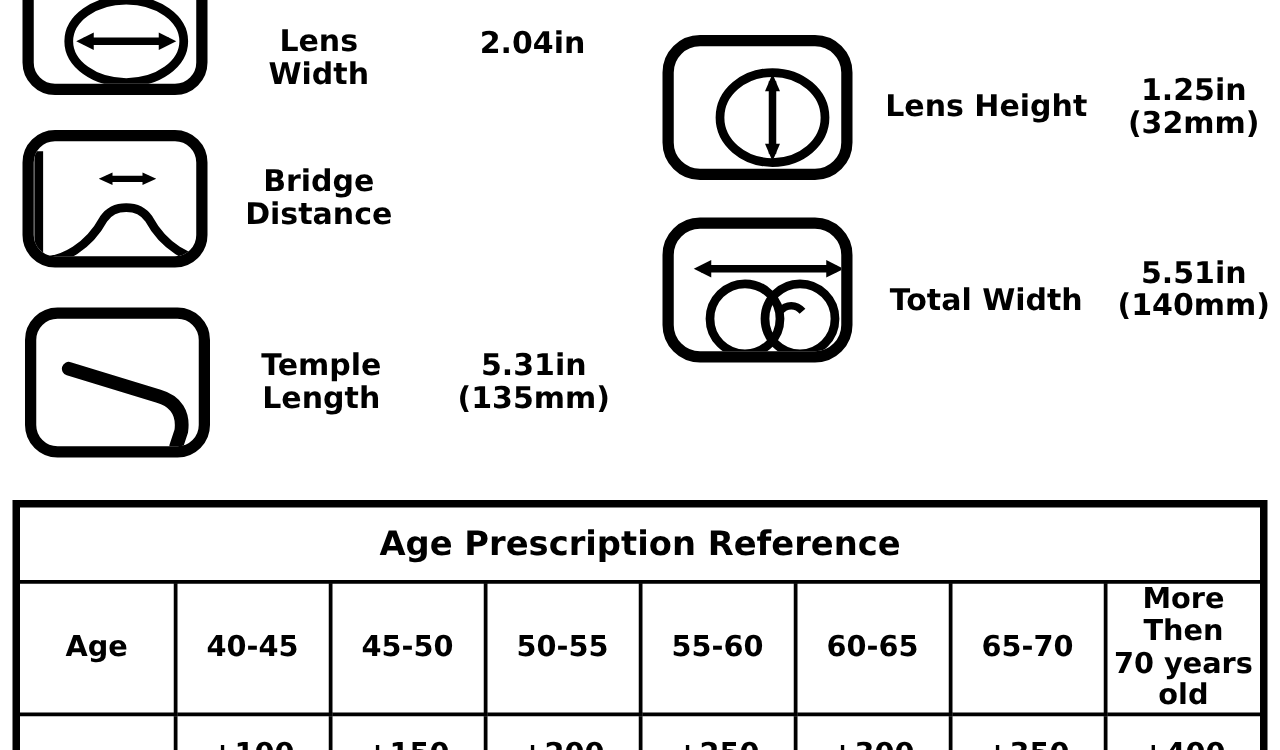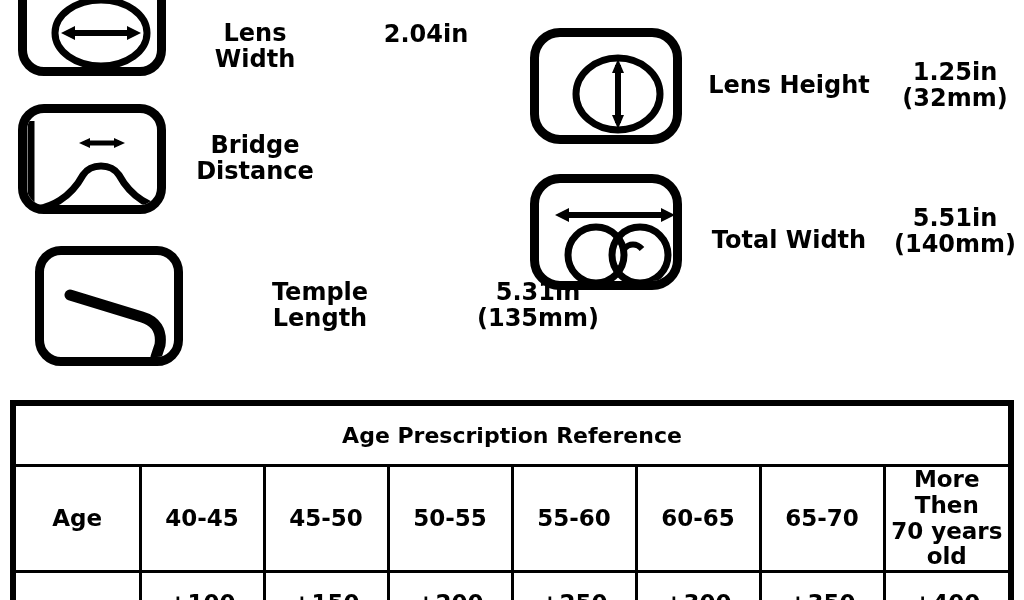--- a/index.html
+++ b/index.html
@@ -82,21 +82,21 @@
   }
   table.ref-table td,
   table.ref-table th {
     border: 3px solid #000;
     text-align: center;
     vertical-align: middle;
     font-weight: bold;
     padding: 0;
   }
   .tbl-title {
-    font-size: 22px;
+    font-size: 27px;
     height: 58px;
     border-top: none !important;
     border-left: none !important;
     border-right: none !important;
   }
   .tbl-head-cell {
     font-size: 23px;
     height: 75px;
     line-height: 1.12;
     margin-left: 12px;
@@ -137,21 +137,21 @@
         <polygon points="52,30 63,25 63,35" fill="#000"></polygon>
         <polygon points="98,30 87,25 87,35" fill="#000"></polygon>
       </svg>
     </div>
     <div class="spec-label" style="width:150px; margin-left:14px;">
       <div>Bridge</div>
       <div>Distance</div>
     </div>
   </div>
 
-  <div class="spec-row" style="left:35px; top:246px;gap:48px;">
+  <div class="spec-row" style="left:20px; top:246px;">
     <div class="icon-box" style="height:120px;">
       <svg class="icon-svg" width="148" height="120" viewBox="0 0 148 120" aria-hidden="true">
         <path d="M26 40 L98 62 C 112 66, 118 76, 116 90 L112 102" fill="none" stroke="#000" stroke-width="11" stroke-linecap="round"></path>
       </svg>
     </div>
     <div class="spec-label" style="width:150px; margin-left:14px;">
       <div>Temple</div>
       <div>Length</div>
     </div>
     <div class="spec-value" style="width:170px; margin-left:10px;">

